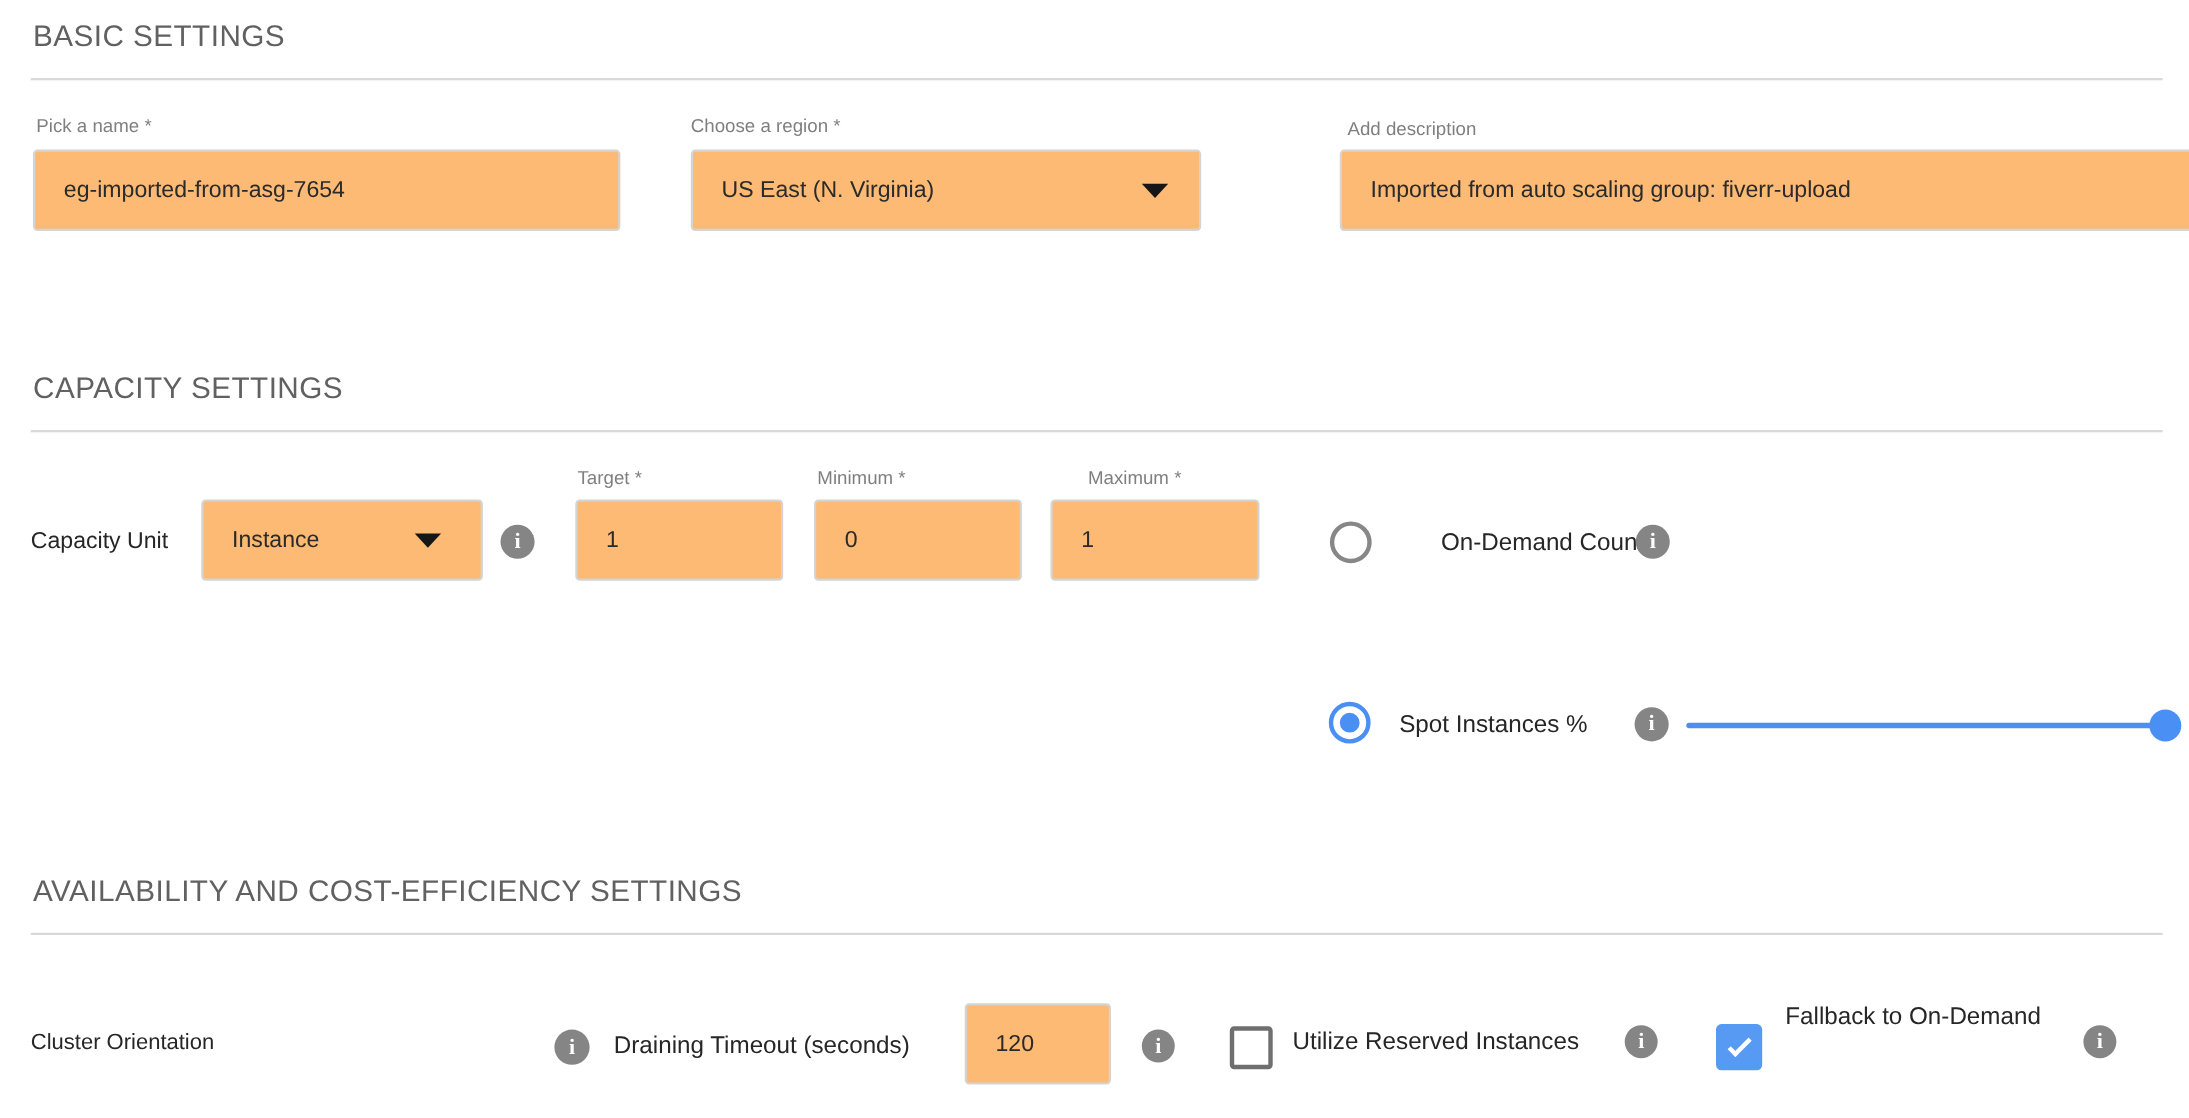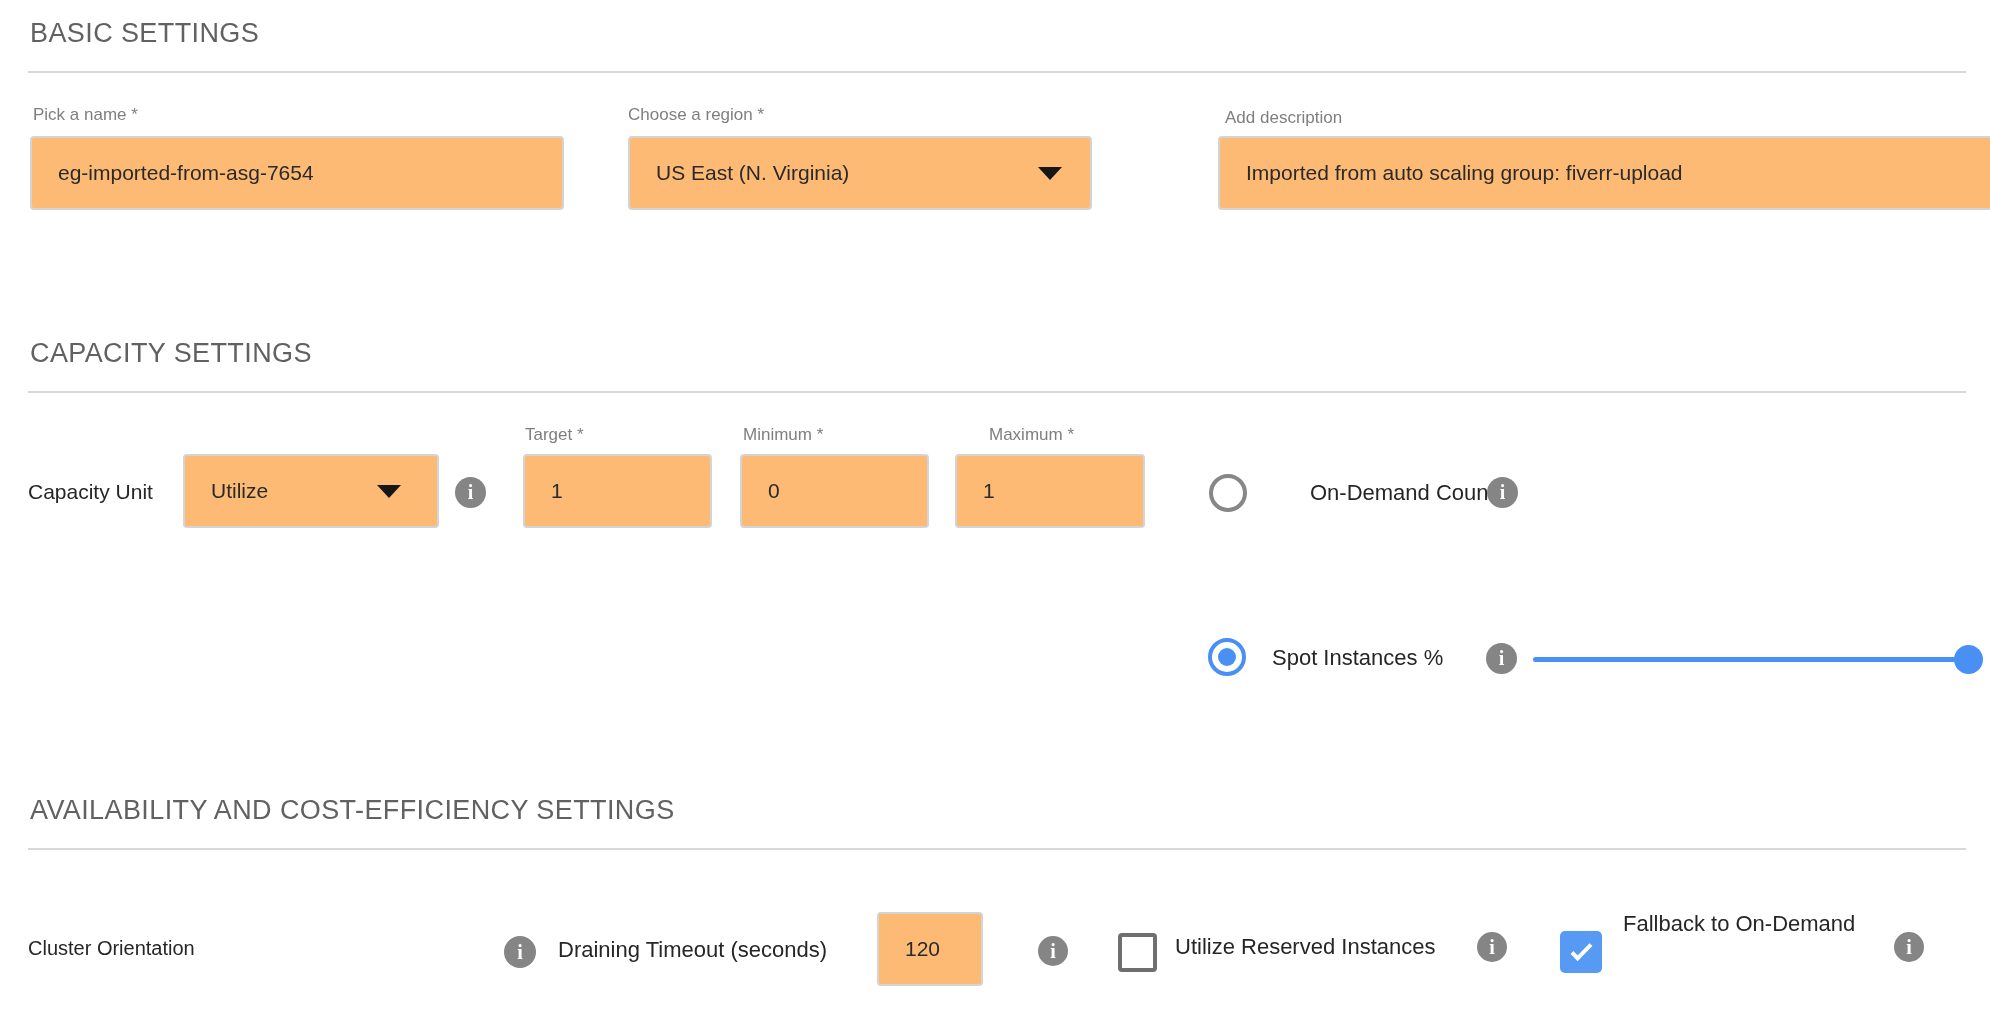--- a/index.html
+++ b/index.html
@@ -162,21 +162,21 @@
   </div>
 
   <div class="field-label" style="left:1225px; top:108px;">Add description</div>
   <input class="text-input" style="left: 1218px; top: 136px; width: 792px;" value="Imported from auto scaling group: fiverr-upload">
 
   <div class="section-title" style="top:338px;">CAPACITY SETTINGS</div>
   <div class="divider" style="top:391px;"></div>
 
   <div class="row-label" style="left:28px; top:480px;">Capacity Unit</div>
   <div class="dropdown" style="left:183px; top:454px; width:256px;">
-    <span class="value">Utilize</span>
+    <span class="value">Instance</span>
     <span class="caret" style="right:36px;"></span>
   </div>
   <div class="info-icon" style="left:455px; top:477px;">i</div>
 
   <div class="field-label" style="left:525px; top:425px;">Target *</div>
   <input class="text-input" style="left: 523px; top: 454px; width: 189px;" value="1">
 
   <div class="field-label" style="left:743px; top:425px;">Minimum *</div>
   <input class="text-input" style="left: 740px; top: 454px; width: 189px;" value="0">
 
@@ -195,21 +195,21 @@
   <div class="slider-track" style="left:1533px; top:657px; width:436px;"></div>
   <div class="slider-thumb" style="left:1954px; top:645px;"></div>
 
   <div class="section-title" style="top:795px;">AVAILABILITY AND COST-EFFICIENCY SETTINGS</div>
   <div class="divider" style="top:848px;"></div>
 
   <div class="row-label" style="left:28px; top:937px; font-size:20px;">Cluster Orientation</div>
   <div class="info-icon" style="left:504px; top:936px; width:32px; height:32px;">i</div>
 
   <div class="row-label" style="left:558px; top:937px; font-size:22px;">Draining Timeout (seconds)</div>
-  <input class="text-input" style="left: 877px; top: 912px; width: 106px;" value="120">
+  <input class="text-input" style="left: 877px; top: 912px; width: 133px;" value="120">
   <div class="info-icon" style="left:1038px; top:936px; width:30px; height:30px;">i</div>
 
   <div class="checkbox" style="left:1118px; top:933px;"></div>
   <div class="row-label" style="left:1175px; top:934px; font-size:22px;">Utilize Reserved Instances</div>
   <div class="info-icon" style="left:1477px; top:932px; width:30px; height:30px;">i</div>
 
   <div class="checkbox checked" style="left:1560px; top:931px;">
       <span class="check"></span>
     </div>
   <div class="row-label" style="left:1623px; top:911px; font-size:22px;">Fallback to On-Demand</div>

